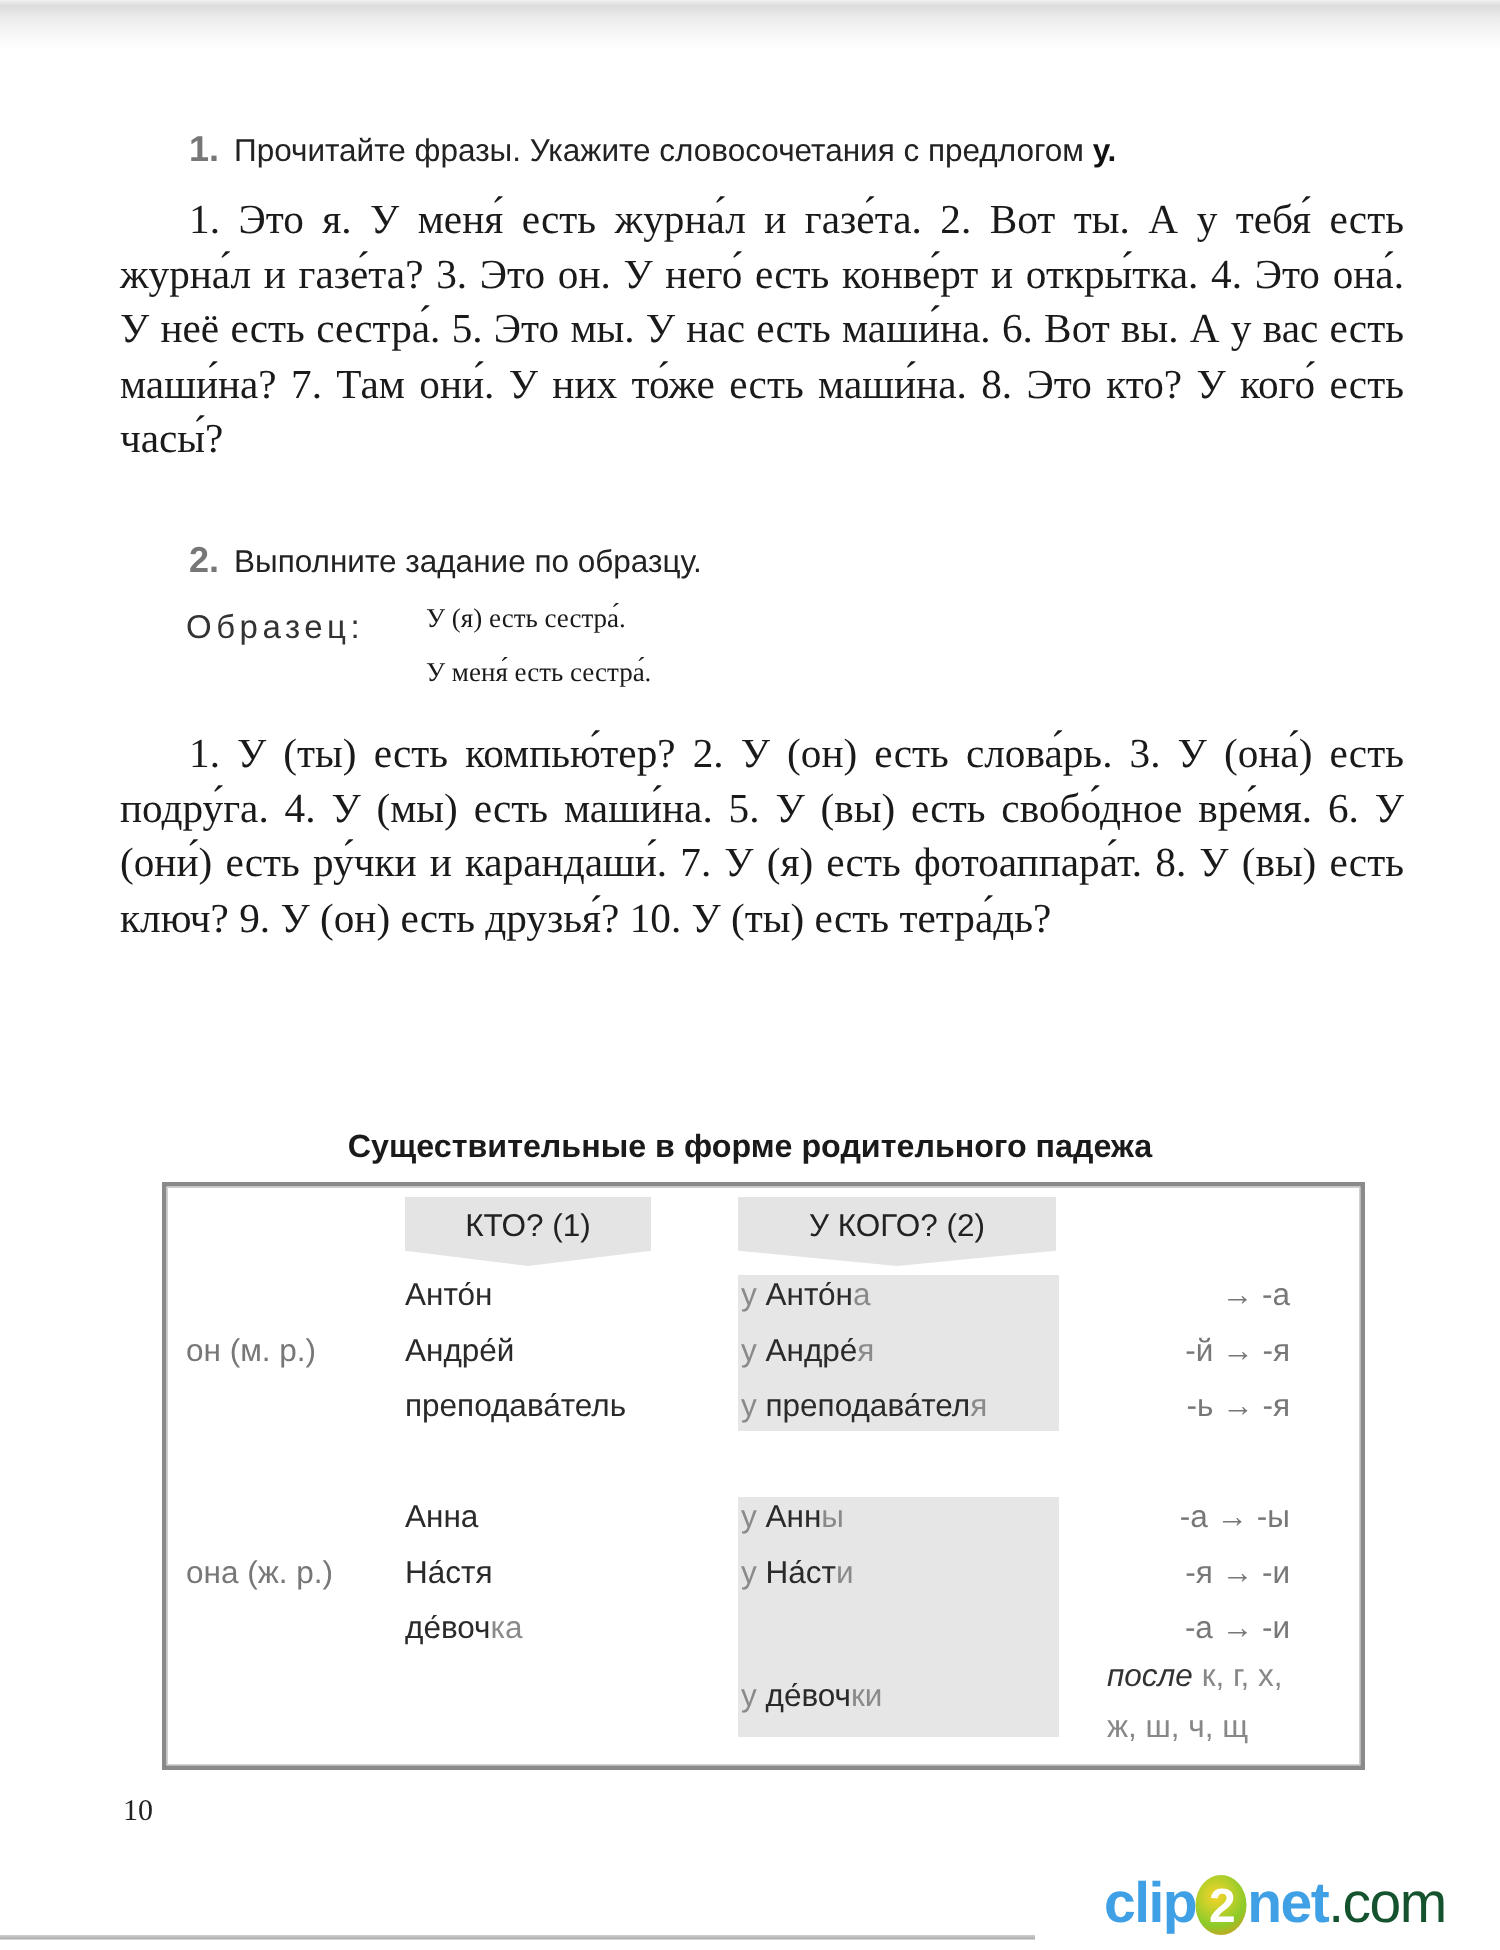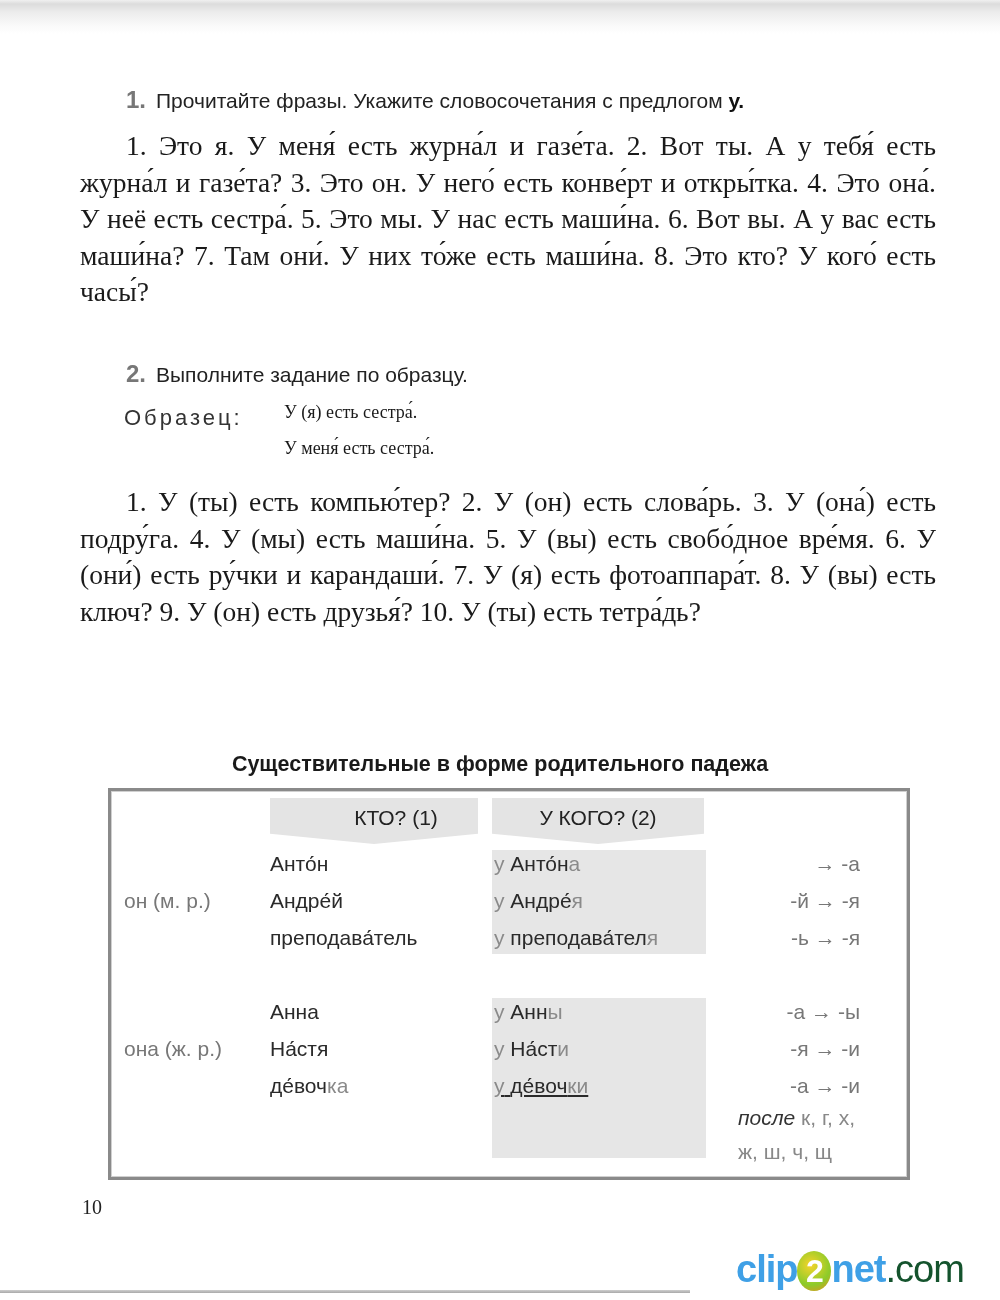--- a/index.html
+++ b/index.html
@@ -59,21 +59,21 @@
   .hdr {
     position:absolute; top:798px; height:34px; background:#e4e4e4;
     font-family:"Liberation Sans","DejaVu Sans",sans-serif;
     font-size:21px; color:#222; text-align:center; line-height:40px;
   }
   .hdr::after {
     content:""; position:absolute; left:0; bottom:-12px; width:100%; height:12px;
     background:#e4e4e4;
     clip-path: polygon(0 0,100% 0,100% 15%,50% 100%,0 15%);
   }
-  #h1 { left:270px; width:164px;padding-left:44px; }
+  #h1 { left:270px; width:164px; }
   #h2 { left:492px; width:212px; }
 
   .shade-col {
     position:absolute; left:492px; width:214px; background:#e6e6e6;
   }
   #shade1 { top:850px; height:104px; }
   #shade2 { top:998px; height:160px; }
 
   .cell {
     position:absolute;
@@ -150,21 +150,21 @@
     <div class="cell gen" style="top: 926px;"><span class="lt">у</span> <span>преподава́тел</span><span class="lt">я</span></div>
     <div class="cell rule" style="top: 926px;">-ь → -я</div>
     <div class="cell gender" style="top: 1037px;">она (ж. р.)</div>
     <div class="cell nom" style="top: 1000px; text-align: center;"><span>Анна</span></div>
     <div class="cell gen" style="top: 1000px;"><span class="lt">у</span> <span>Анн</span><span class="lt">ы</span></div>
     <div class="cell rule" style="top: 1000px;">-а → -ы</div>
     <div class="cell nom" style="top: 1037px;"><span>На́стя</span></div>
     <div class="cell gen" style="top: 1037px;"><span class="lt">у</span> <span>На́ст</span><span class="lt">и</span></div>
     <div class="cell rule" style="top: 1037px;">-я → -и</div>
     <div class="cell nom" style="top: 1074px;"><span>де́воч</span><span class="lt">ка</span></div>
-    <div class="cell gen" style="top: 1074px; text-decoration: underline;"><span class="lt">у</span> <span>де́воч</span><span class="lt">ки</span></div>
+    <div class="cell gen" style="top: 1119px;"><span class="lt">у</span> <span>де́воч</span><span class="lt">ки</span></div>
     <div class="cell rule" style="top: 1074px;">-а → -и</div>
   </div>
 
 <div class="cell note" style="top:1106px;"><i>после</i> <span>к, г, х,</span></div>
 <div class="cell note" style="top:1140px;">ж, ш, ч, щ</div>
 
 <div class="page-no">10</div>
 <div class="bottom-line"></div>
 
 <div class="watermark">

